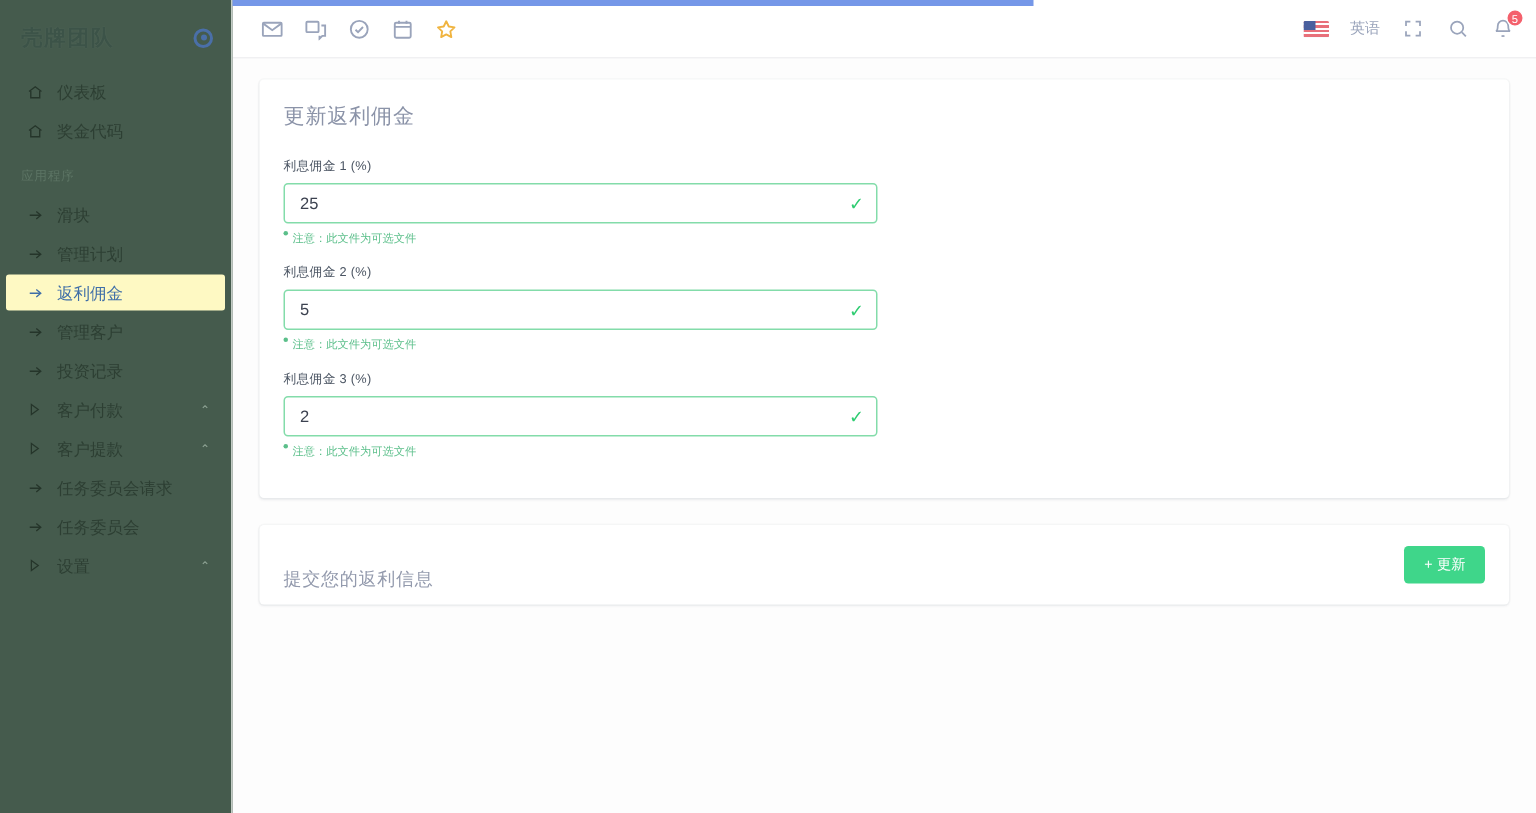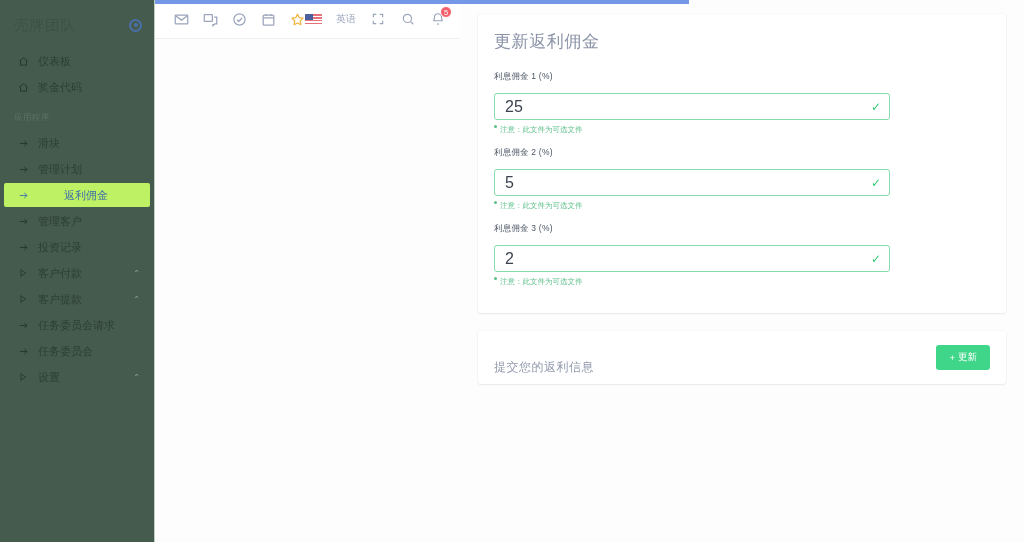--- a/index.html
+++ b/index.html
@@ -43,31 +43,31 @@
   .brand-dot i { width: 4px; height: 4px; border-radius: 50%; background: #4a6fa8; display: block; }
 
   .nav { display: flex; flex-direction: column; padding-top: 2px; }
   .nav-item {
     height: 24px; display: flex; align-items: center;
     padding: 0 10px 0 14px; font-size: 11px; color: #2d3f33;
     margin: 1px 4px; border-radius: 2px; cursor: pointer;
     white-space: nowrap;
     justify-content: flex-end;
   }
-  .nav-item.active { background: #bef264; color: #3f6ea8; gap: 26px; }
+  .nav-item.active { background: #fef9c3; color: #3f6ea8; }
   .nav-item .ic { width: 20px; display: inline-flex; align-items: center; font-size: 11px; color: #25352a; }
   .nav-item.active .ic { color: #3f6ea8; }
   .nav-item .lbl { flex: 1; }
   .nav-item .caret { font-size: 8px; color: #8fa495; }
   .nav-section {
     font-size: 8.5px; color: #5c7464; padding: 12px 0 4px 14px; letter-spacing: .4px;
   }
 
   
-  .main { flex: 1; height: 542px; display: flex; flex-direction: row; background: #fdfdfd; }
+  .main { flex: 1; height: 542px; display: flex; flex-direction: column; background: #fdfdfd; }
 
   .topbar {
     height: 39px; background: #ffffff; display: flex; align-items: center;
     padding: 0 14px 0 18px; border-bottom: 1px solid #f0f0f2;
   }
   .topbar-left { display: flex; align-items: center; gap: 13px; }
   .topbar-right { margin-left: auto; display: flex; align-items: center; gap: 14px; }
   .tb-icon { width: 16px; height: 16px; display: inline-flex; align-items: center; justify-content: center; color: #9aa4bb; cursor: pointer; }
   .tb-icon svg { display: block; }
   .star { color: #f0b440; }
@@ -88,34 +88,34 @@
   }
 
   .content { flex: 1; padding: 14px 18px 0 18px; overflow: hidden; }
 
   .card {
     background: #ffffff; border-radius: 3px;
     box-shadow: 0 1px 2px rgba(20,30,60,0.07), 0 0 0 1px rgba(20,30,60,0.025);
     margin-bottom: 18px;
   }
   .card-title {
-    font-size: 17px; color: #8b93a8; padding: 16px 16px 0 16px; letter-spacing: .6px;
+    font-size: 14px; color: #8b93a8; padding: 16px 16px 0 16px; letter-spacing: .6px;
   }
   .card-body { padding: 18px 16px 14px 16px; }
 
   .form-grid { display: flex; flex-wrap: wrap; gap: 0 22px; }
   .field { width: 396px; margin-bottom: 12px; }
   .field-label {
     font-size: 8.5px; font-weight: normal; color: #4b5563; margin-bottom: 5px; letter-spacing: .2px;
   }
   .input-wrap { position: relative; }
   .input-box {
     width: 100%; height: 27px; border: 1px solid #83dcaa; border-radius: 3px;
     background: #ffffff; display: flex; align-items: center;
-    padding: 0 28px 0 10px; font-size: 16px; color: #3c4250; margin-top: 10px;
+    padding: 0 28px 0 10px; font-size: 11px; color: #3c4250;
   }
   .input-check {
     position: absolute; right: 9px; top: 50%; transform: translateY(-50%);
     color: #2ecc71; font-size: 12px; line-height: 1; font-weight: bold;
   }
   .field-help {
     font-size: 7.5px; color: #5bbf8a; margin-top: 5px; display: flex; align-items: flex-start; gap: 3px;
   }
   .help-dot { width: 3px; height: 3px; border-radius: 50%; background: #5bbf8a; display: inline-block; }
 

